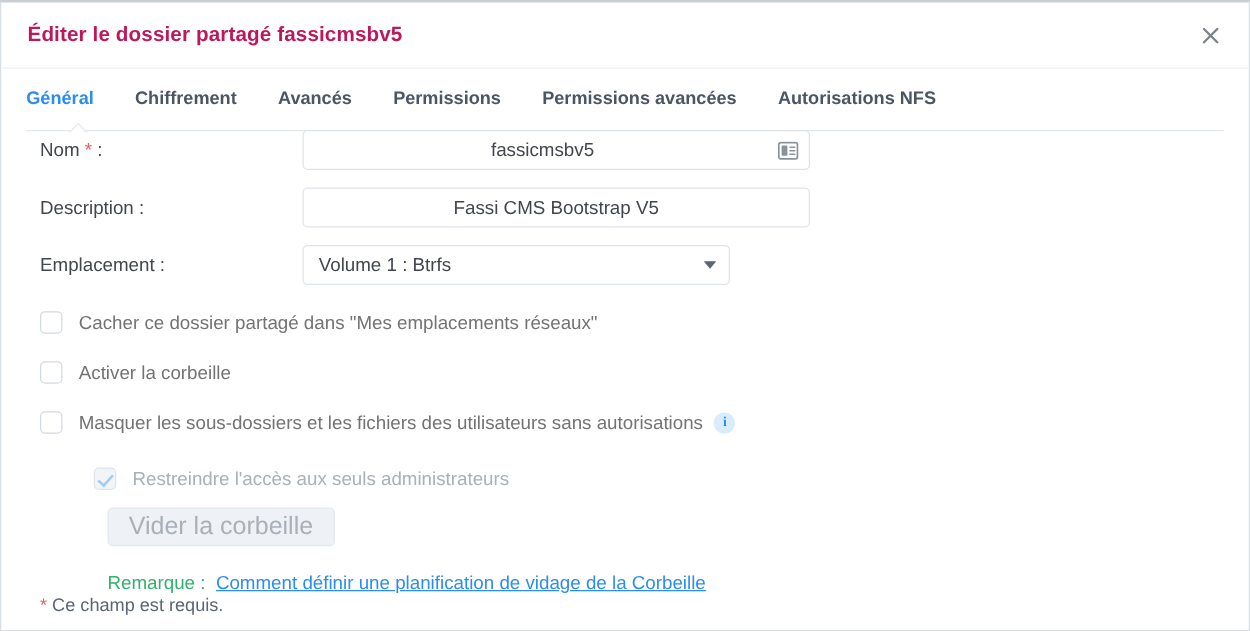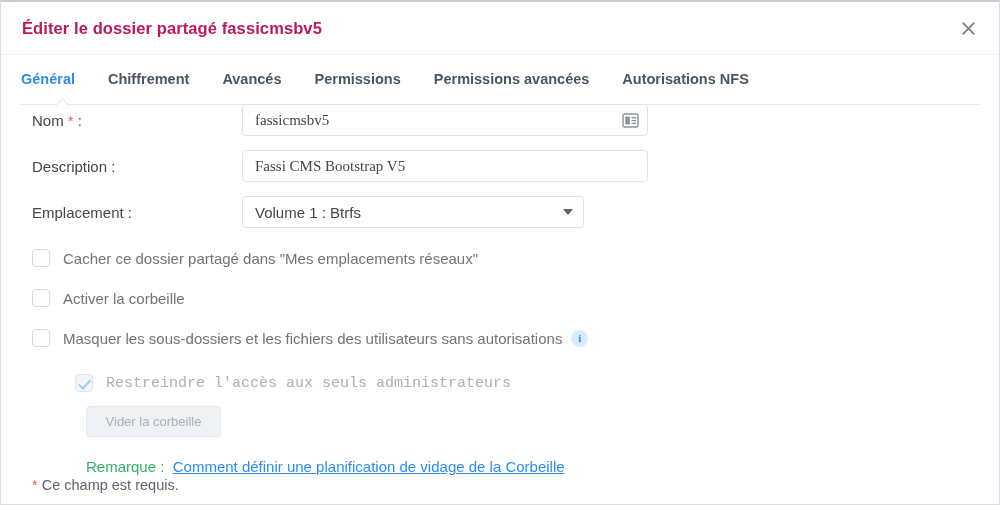--- a/index.html
+++ b/index.html
@@ -128,25 +128,26 @@
     position: relative;
     width: 406px;
     height: 32px;
   }
   .field {
     width: 100%;
     height: 32px;
     border: 1px solid #dfe4e9;
     border-radius: 4px;
     background: #ffffff;
-    font-family: Liberation Serif, serif;
+    font-family: Liberation Sans, sans-serif;
     font-size: 15px;
     color: #42464d;
     padding: 0 12px;
     outline: none;
+    text-align: center;
   }
   .field.has-icon { padding-right: 34px; }
   .field::placeholder { color: #a9b0b8; }
 
   .field-icon {
     position: absolute;
     right: 8px;
     top: 50%;
     transform: translateY(-50%);
     width: 20px;
@@ -255,21 +256,21 @@
     display: inline-flex;
     align-items: center;
     justify-content: center;
     min-width: 135px;
     height: 31px;
     padding: 0 16px;
     border: 1px solid #e4e9ee;
     border-radius: 4px;
     background: #eef1f5;
     color: #a9b0b8;
-    font-size: 13px;
+    font-size: 20px;
     font-family: "Liberation Sans", "DejaVu Sans", sans-serif;
     cursor: default;
   }
 
   
   .note-row {
     padding-left: 65px;
     margin-top: 21px;
     font-size: 15px;
   }
@@ -365,21 +366,21 @@
       <span class="cbox"></span>
       <span class="check-label">Activer la corbeille</span>
     </div>
 
     <div class="check-row">
       <span class="cbox"></span>
       <span class="check-label">Masquer les sous-dossiers et les fichiers des utilisateurs sans autorisations</span>
       <span class="info-icon">i</span>
     </div>
 
-    <div class="check-row indent" style="margin-top:5px;font-family:Liberation Mono, monospace;">
+    <div class="check-row indent" style="margin-top:5px;">
       <span class="cbox checked-disabled"></span>
       <span class="check-label disabled">Restreindre l'accès aux seuls administrateurs</span>
     </div>
 
     <div class="btn-row">
       <span class="btn-disabled">Vider la corbeille</span>
     </div>
 
     <div class="note-row">
       <span class="note-label">Remarque :</span>

